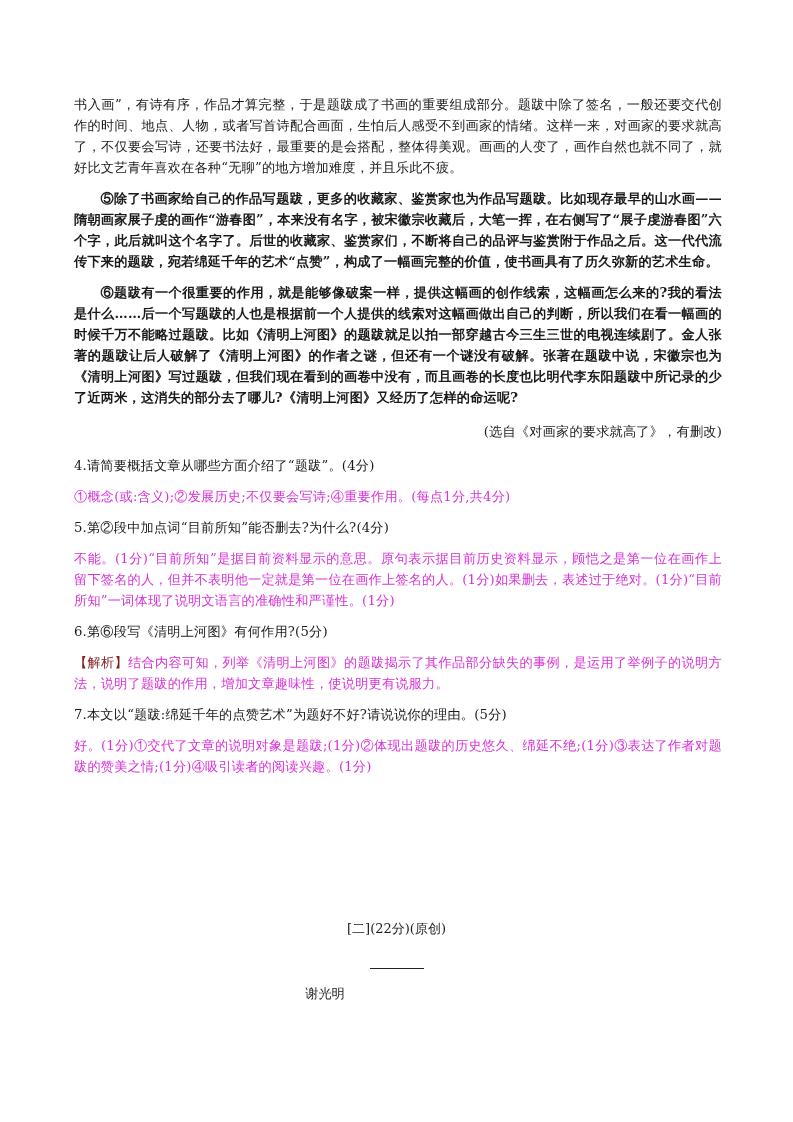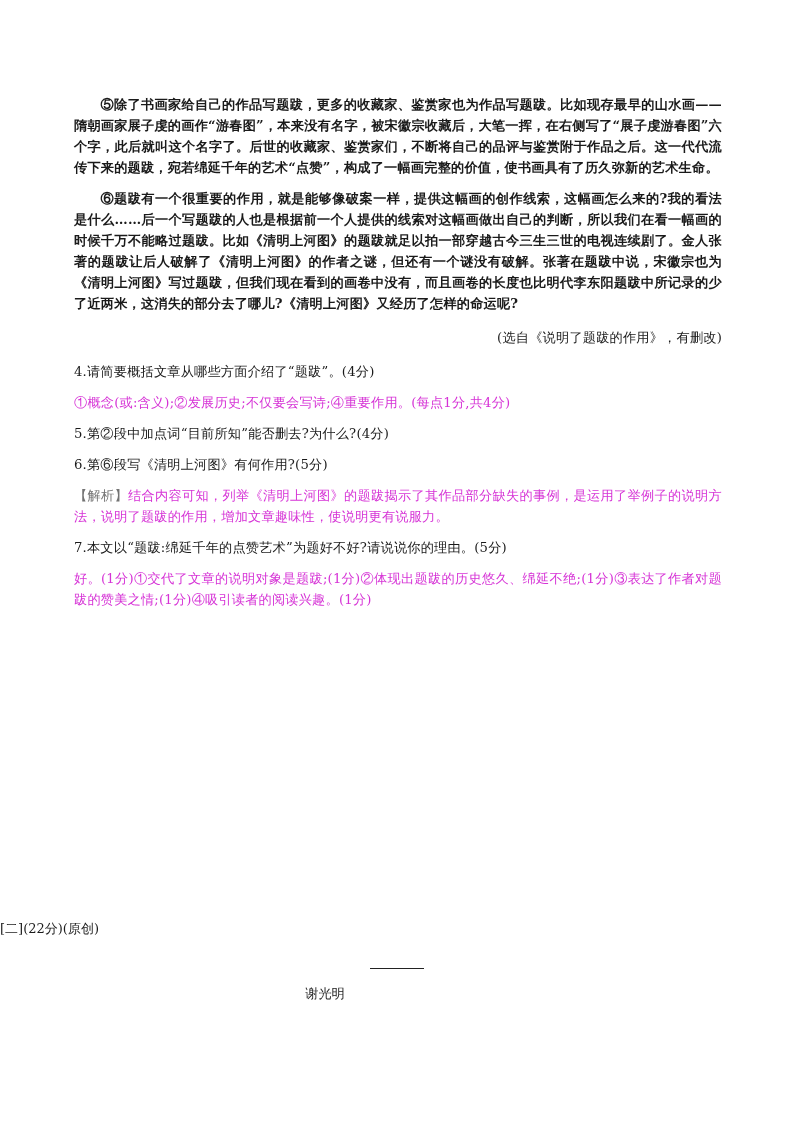--- a/index.html
+++ b/index.html
@@ -5,37 +5,39 @@
   html, body { margin: 0; padding: 0; background: #ffffff; }
   body { width: 793px; height: 1122px; position: relative; overflow: hidden;
          font-family: "DejaVu Serif", "Liberation Serif", serif; color: #1a1a1a; }
   .page { position: absolute; left: 74px; top: 94px; width: 648px; }
   p { margin: 0; font-size: 13.2px; line-height: 21px; text-align: justify; letter-spacing: 0.2px; }
   .para { margin-bottom: 10px; }
   .indent { text-indent: 2em; font-weight: bold; }
   .source { text-align: right; margin-top: 13px; margin-bottom: 13px; }
   .q { margin-bottom: 10px; }
   .a { color: #d633d6; margin-bottom: 10px; }
-  .a .tag { color: #737373; }
-  .section { position: absolute; left: 0; width: 793px; top: 920px; text-align: left; font-size: 13px; }
+  .a .tag { color: #7f1d1d; }
+  .section { position: absolute; left: 0; width: 793px; top: 920px; text-align: center; font-size: 13px; }
   .rule { position: absolute; left: 370px; top: 968px; width: 54px; height: 0; border-top: 1.2px solid #222; }
   .author { position: absolute; left: 0; width: 650px; top: 985px; text-align: center; font-size: 13.2px; }
 </style>
 </head>
 <body>
 
 <div class="page">
+  <p class="para">书入画”，有诗有序，作品才算完整，于是题跋成了书画的重要组成部分。题跋中除了签名，一般还要交代创作的时间、地点、人物，或者写首诗配合画面，生怕后人感受不到画家的情绪。这样一来，对画家的要求就高了，不仅要会写诗，还要书法好，最重要的是会搭配，整体得美观。画画的人变了，画作自然也就不同了，就好比文艺青年喜欢在各种“无聊”的地方增加难度，并且乐此不疲。</p>
   <p class="para indent">⑤除了书画家给自己的作品写题跋，更多的收藏家、鉴赏家也为作品写题跋。比如现存最早的山水画——隋朝画家展子虔的画作“游春图”，本来没有名字，被宋徽宗收藏后，大笔一挥，在右侧写了“展子虔游春图”六个字，此后就叫这个名字了。后世的收藏家、鉴赏家们，不断将自己的品评与鉴赏附于作品之后。这一代代流传下来的题跋，宛若绵延千年的艺术“点赞”，构成了一幅画完整的价值，使书画具有了历久弥新的艺术生命。</p>
   <p class="para indent">⑥题跋有一个很重要的作用，就是能够像破案一样，提供这幅画的创作线索，这幅画怎么来的?我的看法是什么……后一个写题跋的人也是根据前一个人提供的线索对这幅画做出自己的判断，所以我们在看一幅画的时候千万不能略过题跋。比如《清明上河图》的题跋就足以拍一部穿越古今三生三世的电视连续剧了。金人张著的题跋让后人破解了《清明上河图》的作者之谜，但还有一个谜没有破解。张著在题跋中说，宋徽宗也为《清明上河图》写过题跋，但我们现在看到的画卷中没有，而且画卷的长度也比明代李东阳题跋中所记录的少了近两米，这消失的部分去了哪儿?《清明上河图》又经历了怎样的命运呢?</p>
-  <p class="source">(选自《说明了题跋的作用》，有删改)</p>
+  <p class="source">(选自《对画家的要求就高了》，有删改)</p>
 
   <p class="q">4.请简要概括文章从哪些方面介绍了“题跋”。(4分)</p>
   <p class="a">①概念(或:含义);②发展历史;不仅要会写诗;④重要作用。(每点1分,共4分)</p>
 
   <p class="q">5.第②段中加点词“目前所知”能否删去?为什么?(4分)</p>
+  <p class="a">不能。(1分)“目前所知”是据目前资料显示的意思。原句表示据目前历史资料显示，顾恺之是第一位在画作上留下签名的人，但并不表明他一定就是第一位在画作上签名的人。(1分)如果删去，表述过于绝对。(1分)“目前所知”一词体现了说明文语言的准确性和严谨性。(1分)</p>
 
   <p class="q">6.第⑥段写《清明上河图》有何作用?(5分)</p>
   <p class="a"><span class="tag">【解析】</span><span>结合内容可知，列举《清明上河图》的题跋揭示了其作品部分缺失的事例，是运用了举例子的说明方法，说明了题跋的作用，增加文章趣味性，使说明更有说服力。</span></p>
 
   <p class="q">7.本文以“题跋:绵延千年的点赞艺术”为题好不好?请说说你的理由。(5分)</p>
   <p class="a">好。(1分)①交代了文章的说明对象是题跋;(1分)②体现出题跋的历史悠久、绵延不绝;(1分)③表达了作者对题跋的赞美之情;(1分)④吸引读者的阅读兴趣。(1分)</p>
 </div>
 
 <div class="section">[二](22分)(原创)</div>
 <div class="rule"></div>

